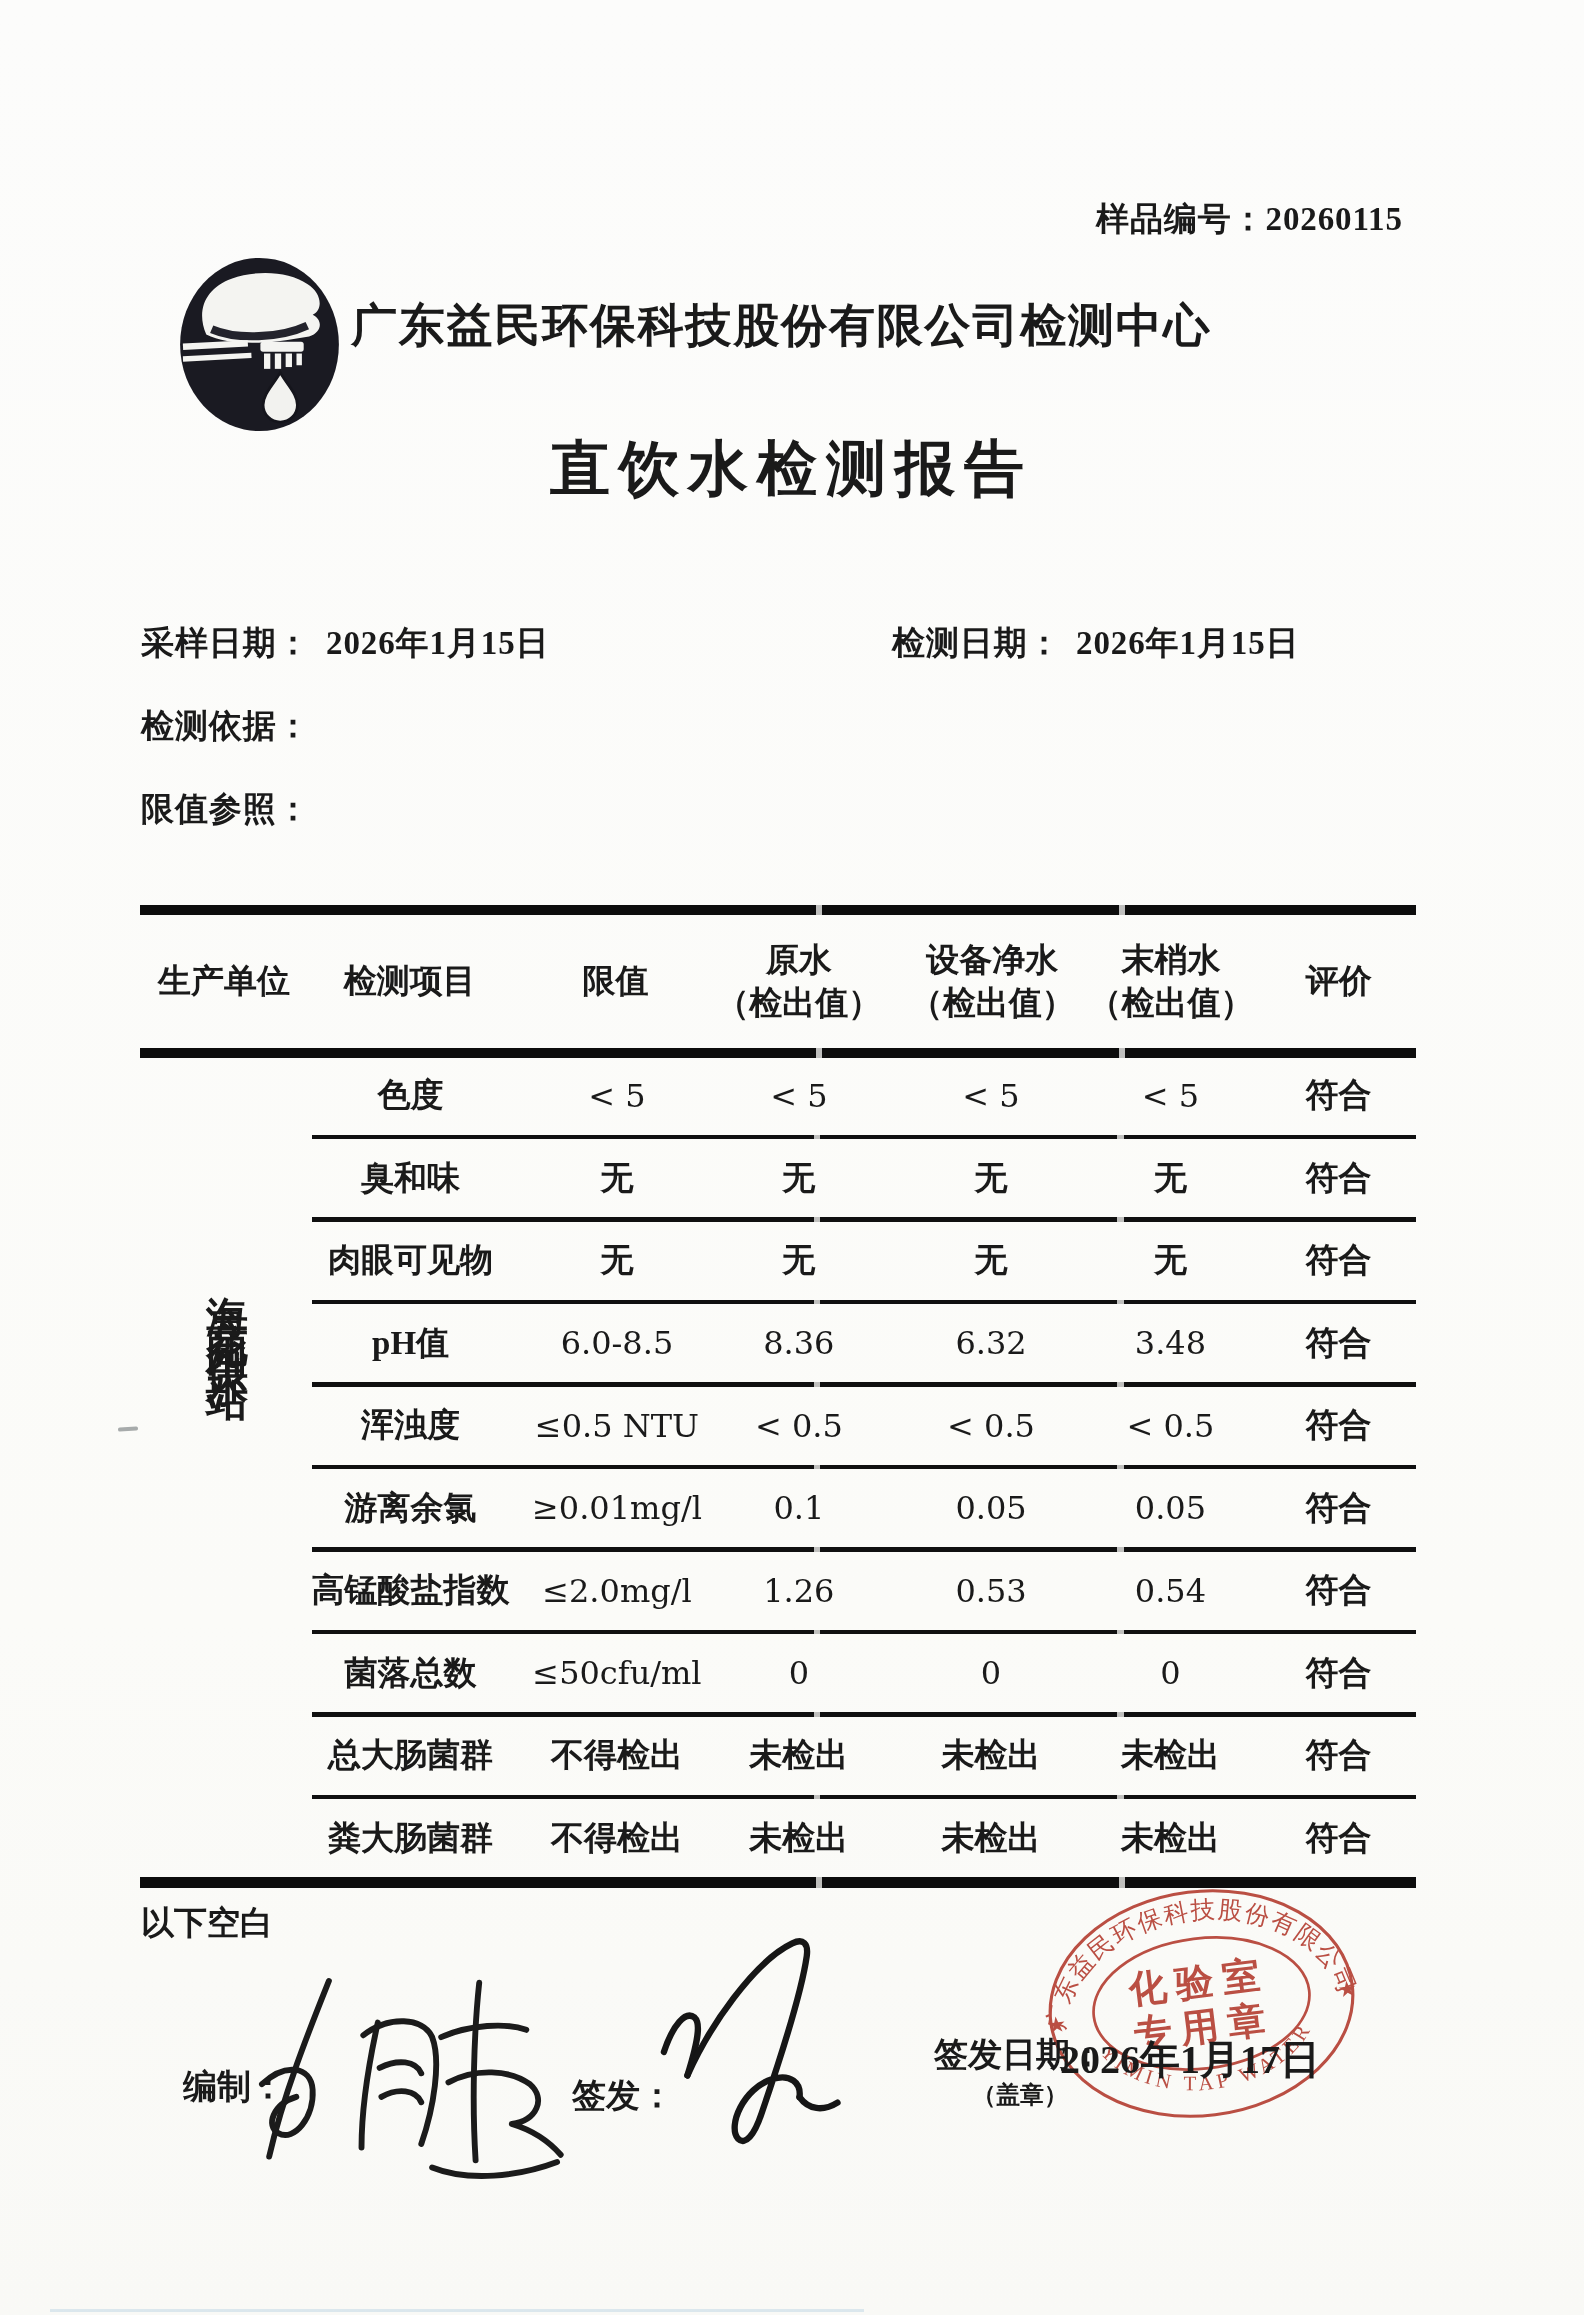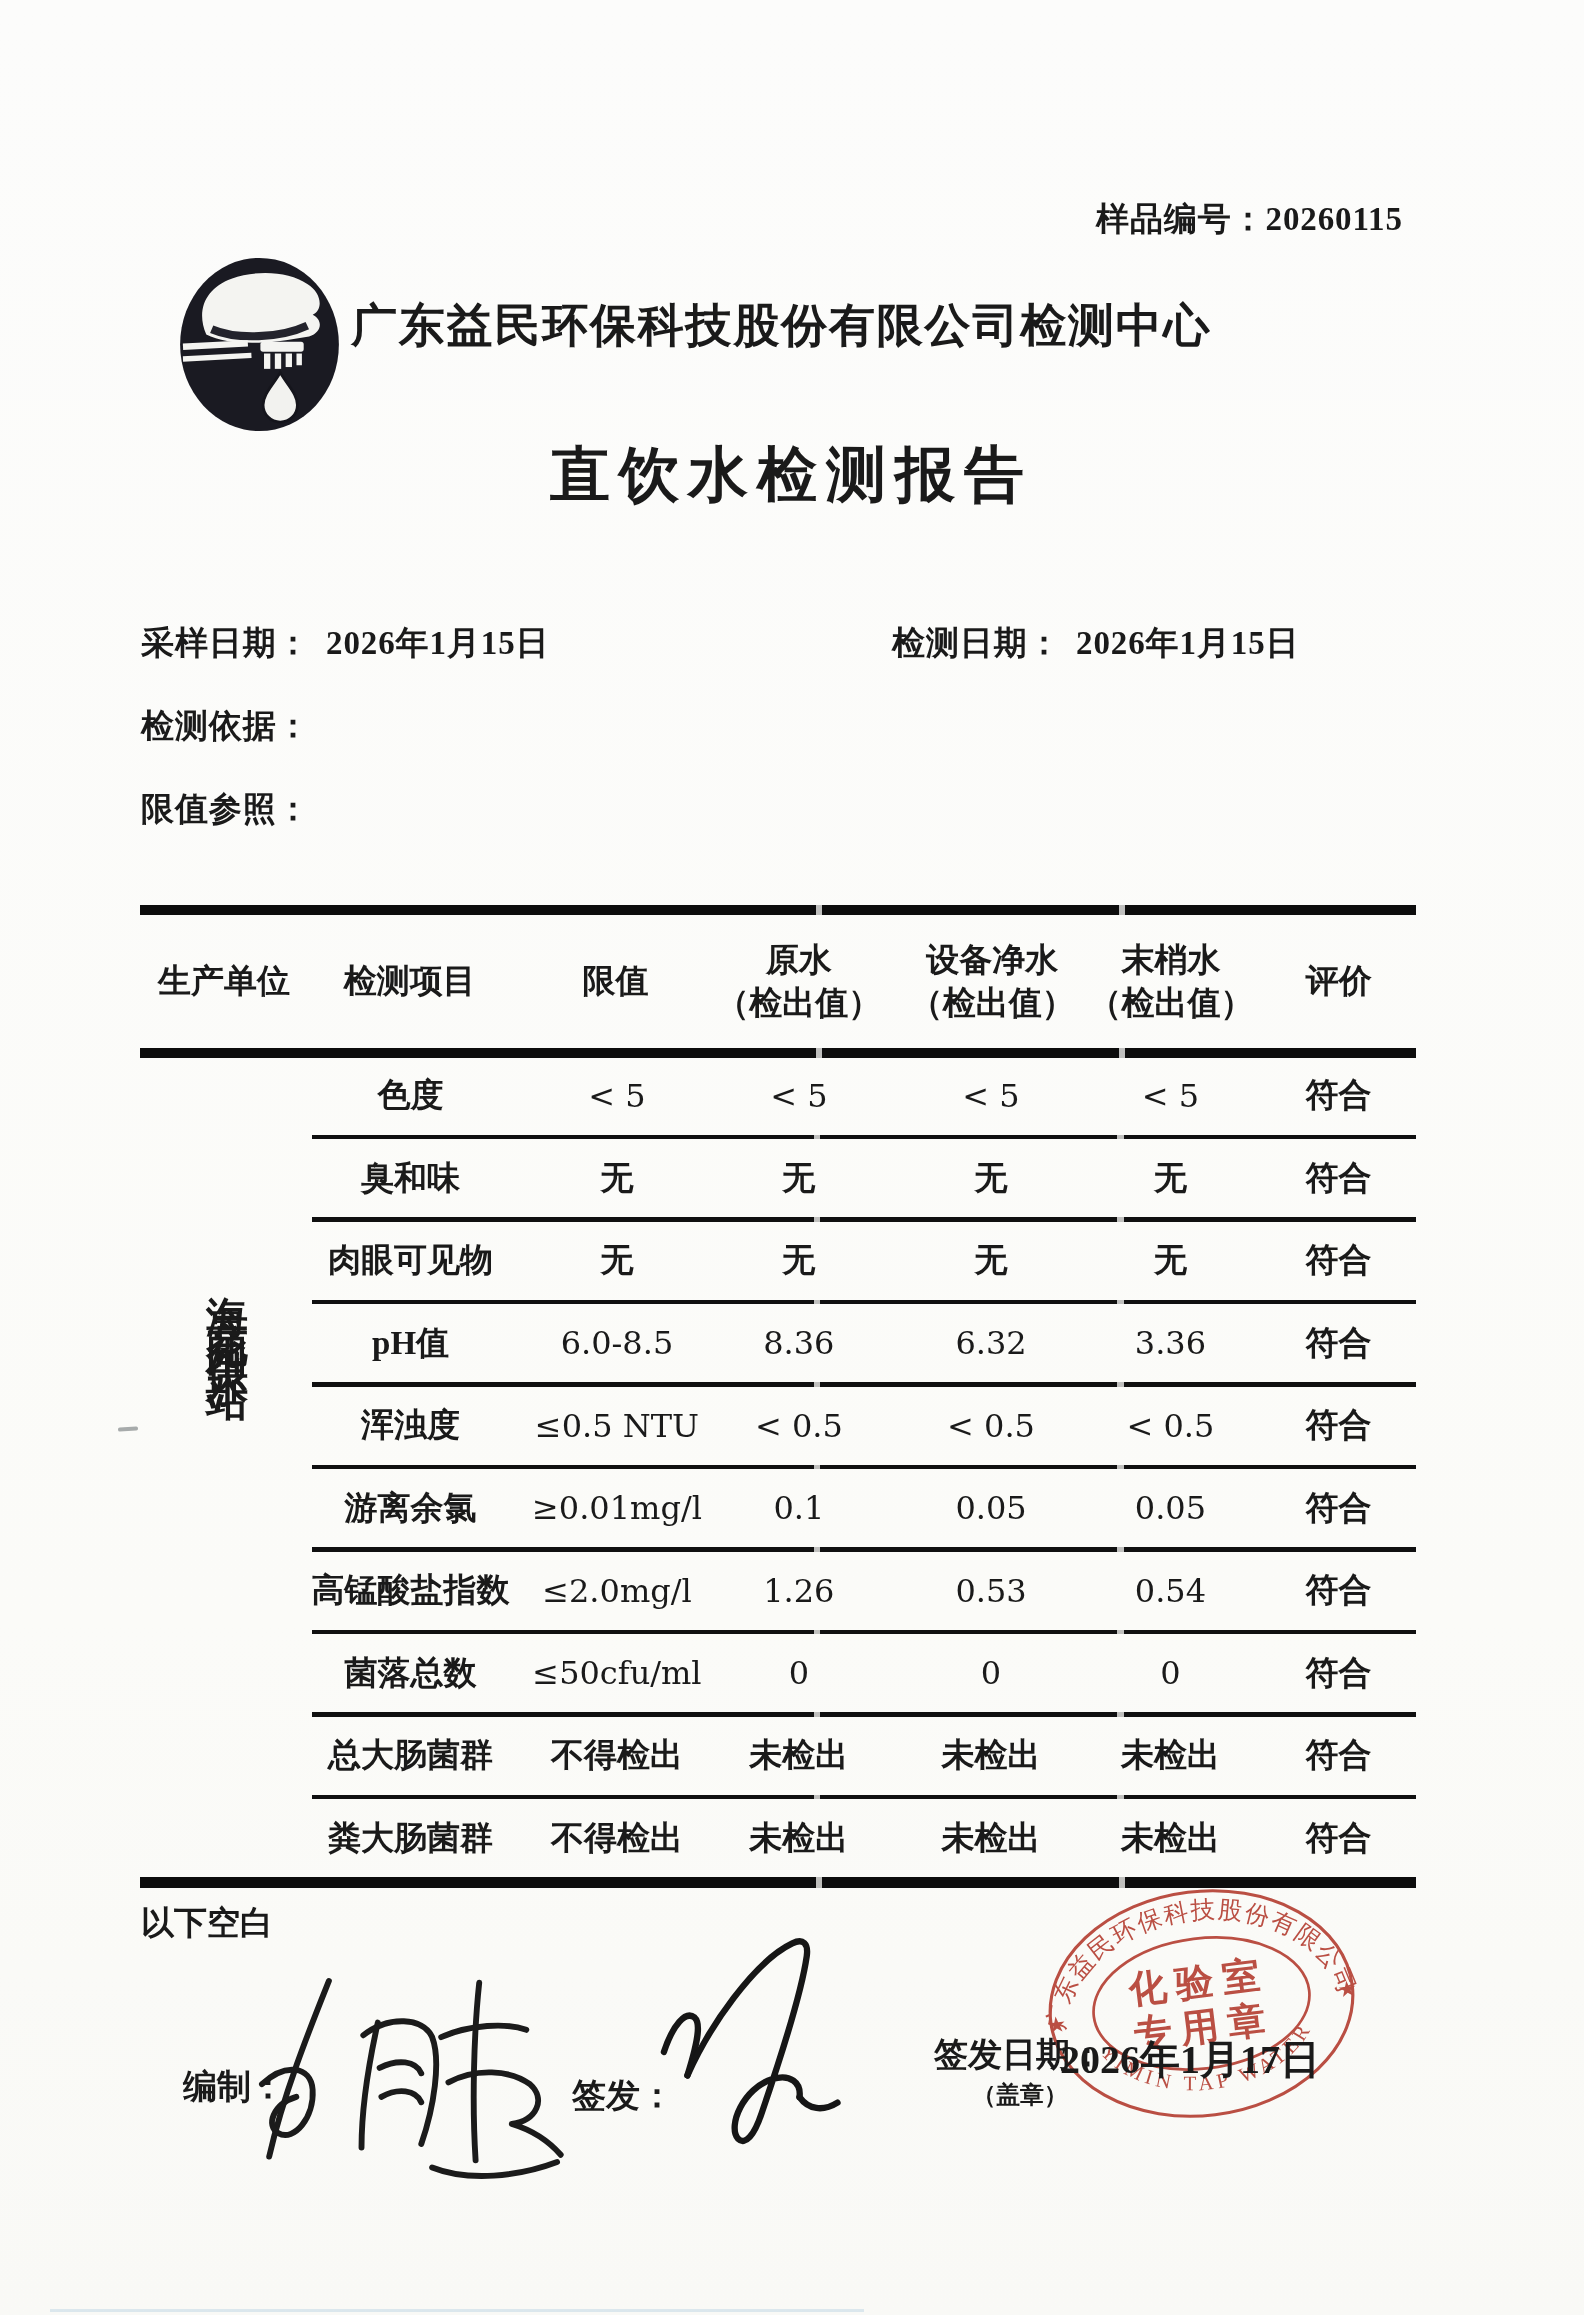--- a/index.html
+++ b/index.html
@@ -12,21 +12,21 @@
   .page{
     position:relative;width:1585px;height:2316px;overflow:hidden;
     background:linear-gradient(180deg,#fcfcfb 0%,#fbfbf8 70%,#f9f9f6 100%);
   }
   .abs{position:absolute;}
   .nowrap{white-space:nowrap;}
 
   
   .sample{left:1096px;top:197px;font-size:33px;font-weight:700;letter-spacing:0.9px;}
   .org{left:351px;top:295px;font-size:46px;font-weight:700;letter-spacing:1.8px;}
-  .title{left:550px;top:429px;font-size:60px;font-weight:700;letter-spacing:9px;margin-top:6px;}
+  .title{left:550px;top:429px;font-size:60px;font-weight:700;letter-spacing:9px;}
 
   
   .meta-label{font-size:33px;font-weight:700;letter-spacing:0.9px;}
   .meta-value{font-size:33px;font-weight:700;letter-spacing:0.9px;}
 
   
   .rule{left:140px;width:1276px;height:10px;
     background:linear-gradient(90deg,#0d0d0d 0 676px,rgba(13,13,13,.25) 676px 682px,#0d0d0d 682px 979px,rgba(13,13,13,.25) 979px 985px,#0d0d0d 985px 100%);}
   .rule-b{height:11px;}
   .thead{left:140px;top:915px;width:1276px;height:133px;display:flex;align-items:center;}
@@ -151,21 +151,21 @@
     <div class="cell c6">无</div>
     <div class="cell c7">符合</div>
   </div>
       <div class="sep"></div>
       <div class="trow">
     <div class="cell c1"></div>
     <div class="cell c2">pH值</div>
     <div class="cell c3 num">6.0-8.5</div>
     <div class="cell c4 num">8.36</div>
     <div class="cell c5 num">6.32</div>
-    <div class="cell c6 num">3.36</div>
+    <div class="cell c6 num">3.48</div>
     <div class="cell c7">符合</div>
   </div>
       <div class="sep"></div>
       <div class="trow">
     <div class="cell c1"></div>
     <div class="cell c2">浑浊度</div>
     <div class="cell c3 num">≤0.5 NTU</div>
     <div class="cell c4 num">&lt; 0.5</div>
     <div class="cell c5 num">&lt; 0.5</div>
     <div class="cell c6 num">&lt; 0.5</div>

